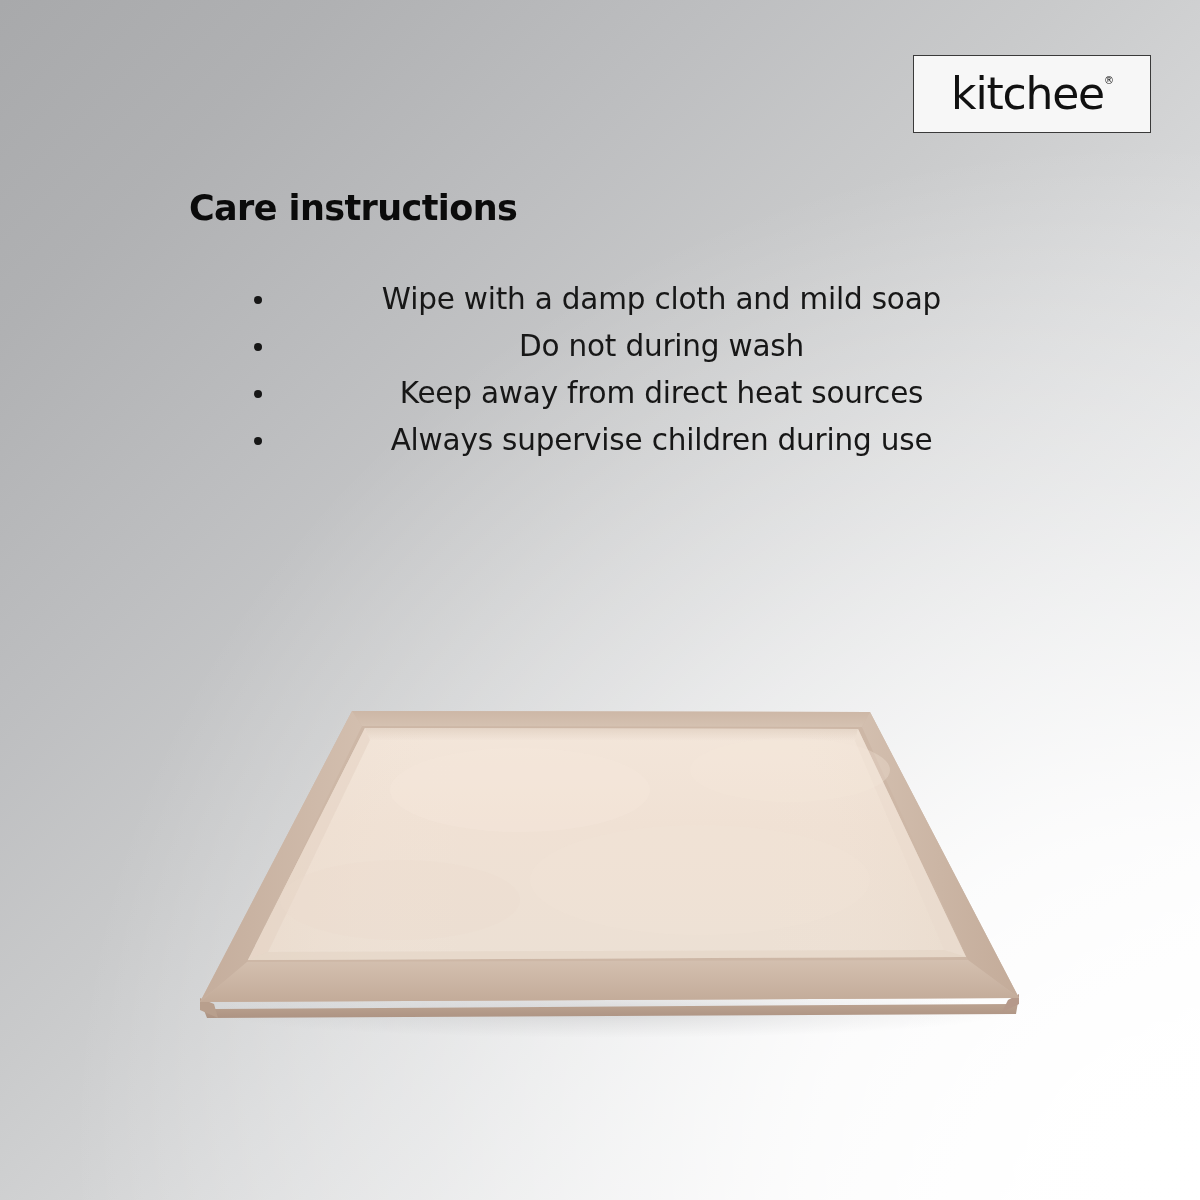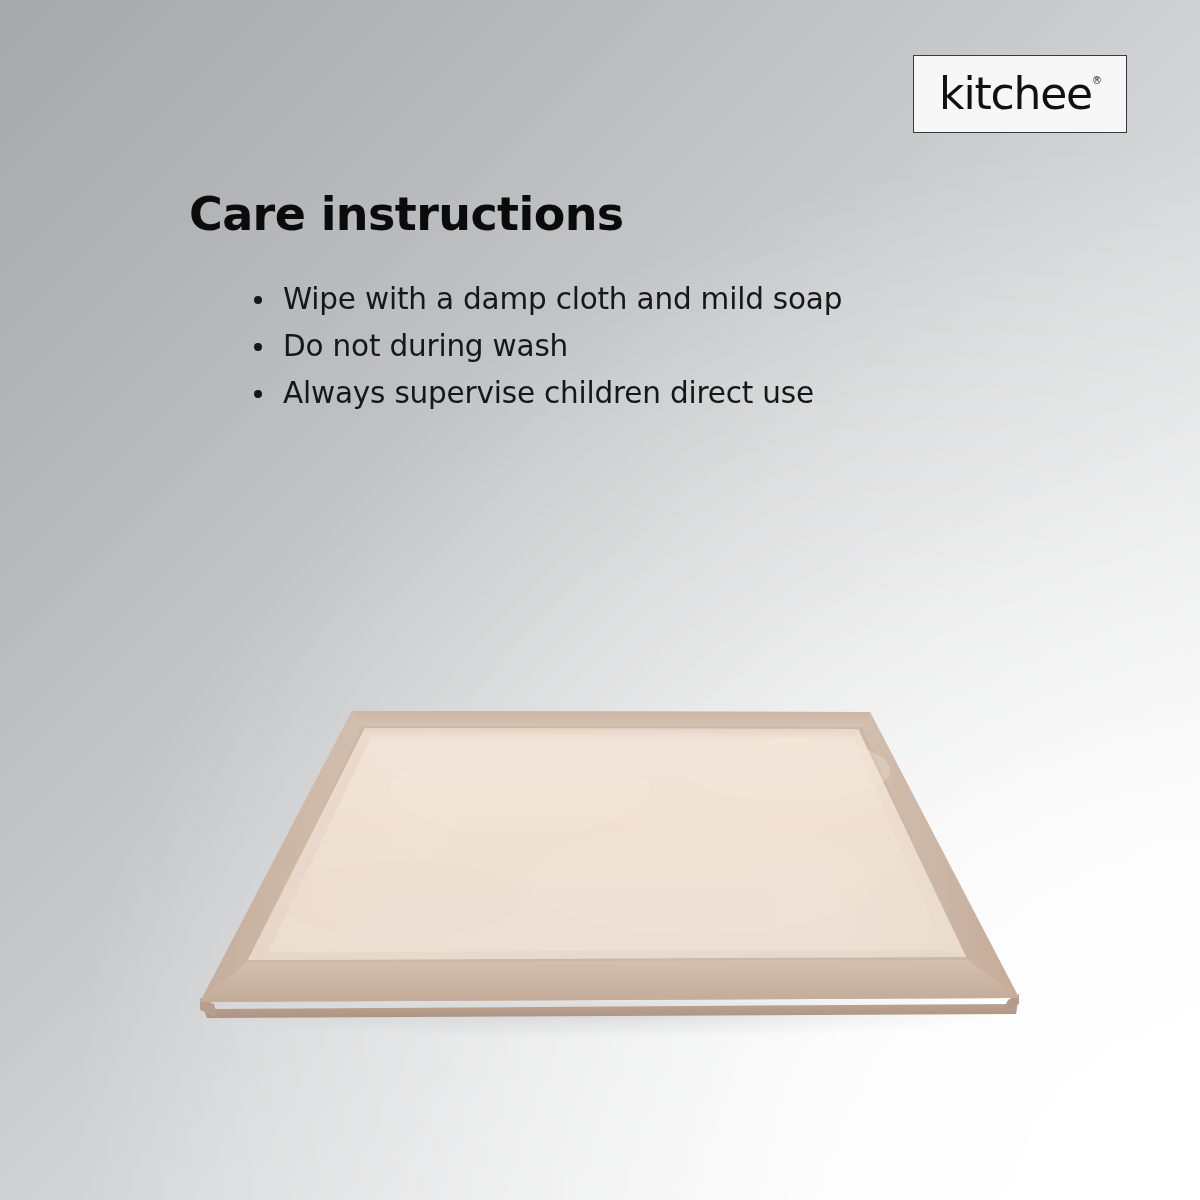--- a/index.html
+++ b/index.html
@@ -29,21 +29,21 @@
         #eeeeef 84%,
         #f9f9f9 93%,
         #ffffff 100%);
   }
 
   
   #logo-box {
     position: absolute;
     left: 913px;
     top: 55px;
-    width: 214px;
+    width: 238px;
     height: 78px;
     background: #f7f7f7;
     border: 1.5px solid #3a3a3a;
     box-sizing: border-box;
     display: flex;
     align-items: center;
     justify-content: center;
   }
   #logo-wordmark {
     font-family: "DejaVu Sans", sans-serif;
@@ -63,21 +63,21 @@
     letter-spacing: 0;
     color: #111111;
   }
 
   
   #heading {
     position: absolute;
     left: 189px;
     top: 189px;
     font-family: "DejaVu Sans", sans-serif;
-    font-size: 46px;
+    font-size: 35px;
     font-weight: 700;
     letter-spacing: -0.6px;
     color: #0b0b0b;
     line-height: 1.1;
     white-space: nowrap;
   }
 
   
   #care-list {
     position: absolute;
@@ -90,20 +90,21 @@
   }
   #care-list li {
     position: relative;
     padding-left: 33px;
     font-family: "DejaVu Sans", sans-serif;
     font-size: 29.5px;
     font-weight: 400;
     letter-spacing: -0.2px;
     color: #171717;
     line-height: 47px;
+    text-align: center;
   }
   #care-list li .bullet-dot {
     position: absolute;
     left: 4px;
     top: 20px;
     width: 8px;
     height: 8px;
     border-radius: 50%;
     background: #171717;
   }
@@ -136,21 +137,25 @@
     <li>
       <span class="bullet-dot"></span>
       <span>Wipe with a damp cloth and mild soap</span>
     </li>
     <li>
       <span class="bullet-dot"></span>
       <span>Do not during wash</span>
     </li>
     <li>
       <span class="bullet-dot"></span>
-      <span>Always supervise children direct use</span>
+      <span>Keep away from direct heat sources</span>
+    </li>
+    <li>
+      <span class="bullet-dot"></span>
+      <span>Always supervise children during use</span>
     </li>
   </ul>
 
   <div id="product-wrap">
     <svg id="product-svg" width="1200" height="1200" viewBox="0 0 1200 1200" xmlns="http://www.w3.org/2000/svg">
       <defs>
         <linearGradient id="gFieldV" x1="0" y1="0" x2="0" y2="1">
           <stop offset="0%" stop-color="#f3e6da"></stop>
           <stop offset="42%" stop-color="#f0e1d4"></stop>
           <stop offset="100%" stop-color="#ece0d4"></stop>

